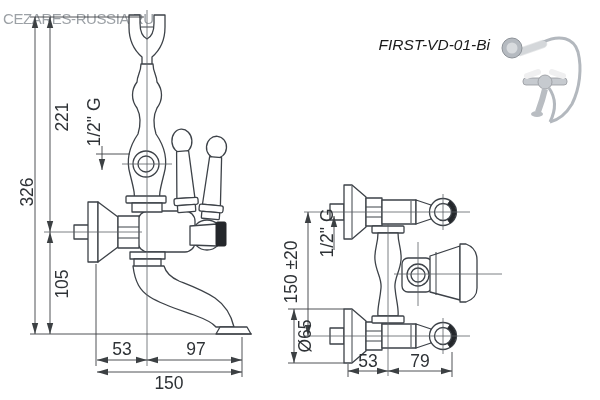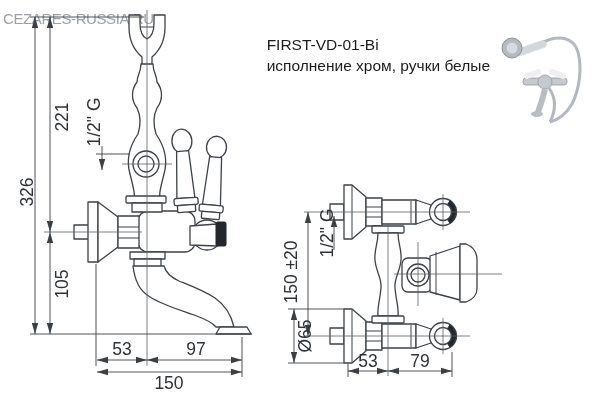--- a/index.html
+++ b/index.html
@@ -1,40 +1,39 @@
 <!DOCTYPE html>
 <html><head>
 <meta charset="utf-8">
 <style>
   html,body{margin:0;padding:0;background:#fff;}
   .page{position:relative;width:600px;height:400px;background:#fff;overflow:hidden;
         font-family:"Liberation Sans",sans-serif;}
   .watermark{position:absolute;left:3px;top:10px;font-size:15px;letter-spacing:-0.4px;
              color:#9ca1a6;font-weight:400;}
-  .product-info{position:absolute;top:34px;right:110px;color:#1b1b1b;
-                font-size:15.5px;line-height:21px;white-space:nowrap;}
+  .product-info{position:absolute;top:34px;right:110px;text-align:right;color:#1b1b1b;
+                font-size:15.5px;line-height:21px;white-space:nowrap;font-style:italic;}
   svg{position:absolute;left:0;top:0;}
   .part{fill:#ffffff;stroke:#3d4248;stroke-width:1.3;stroke-linejoin:round;}
   .part-thin{fill:none;stroke:#3d4248;stroke-width:1;}
   .dark{fill:#24272b;stroke:#24272b;}
   .cl{stroke:#5a6066;stroke-width:0.8;fill:none;}
   .dim{stroke:#3c4043;stroke-width:0.9;fill:none;}
   .dimtxt{fill:#2e3236;font-family:"Liberation Sans",sans-serif;font-size:17.5px;}
   .ph-line{stroke:#b3b8be;fill:none;}
 </style>
 </head>
 <body>
 
 <div class="page">
 
   <div class="watermark">CEZARES-RUSSIA.RU</div>
 
   <div class="product-info">
     <div>FIRST-VD-01-Bi</div>
-    <div>исполнение хром, ручки белые</div>
   </div>
 
   <svg width="600" height="400" viewBox="0 0 600 400">
     <defs>
       <marker id="arr" viewBox="0 0 11 8" refX="11" refY="4" markerWidth="11" markerHeight="8" markerUnits="userSpaceOnUse" orient="auto-start-reverse">
         <path d="M0,0.8 L11,4 L0,7.2 Z" fill="#3c4043"></path>
       </marker>
     </defs>
 
     <g>

